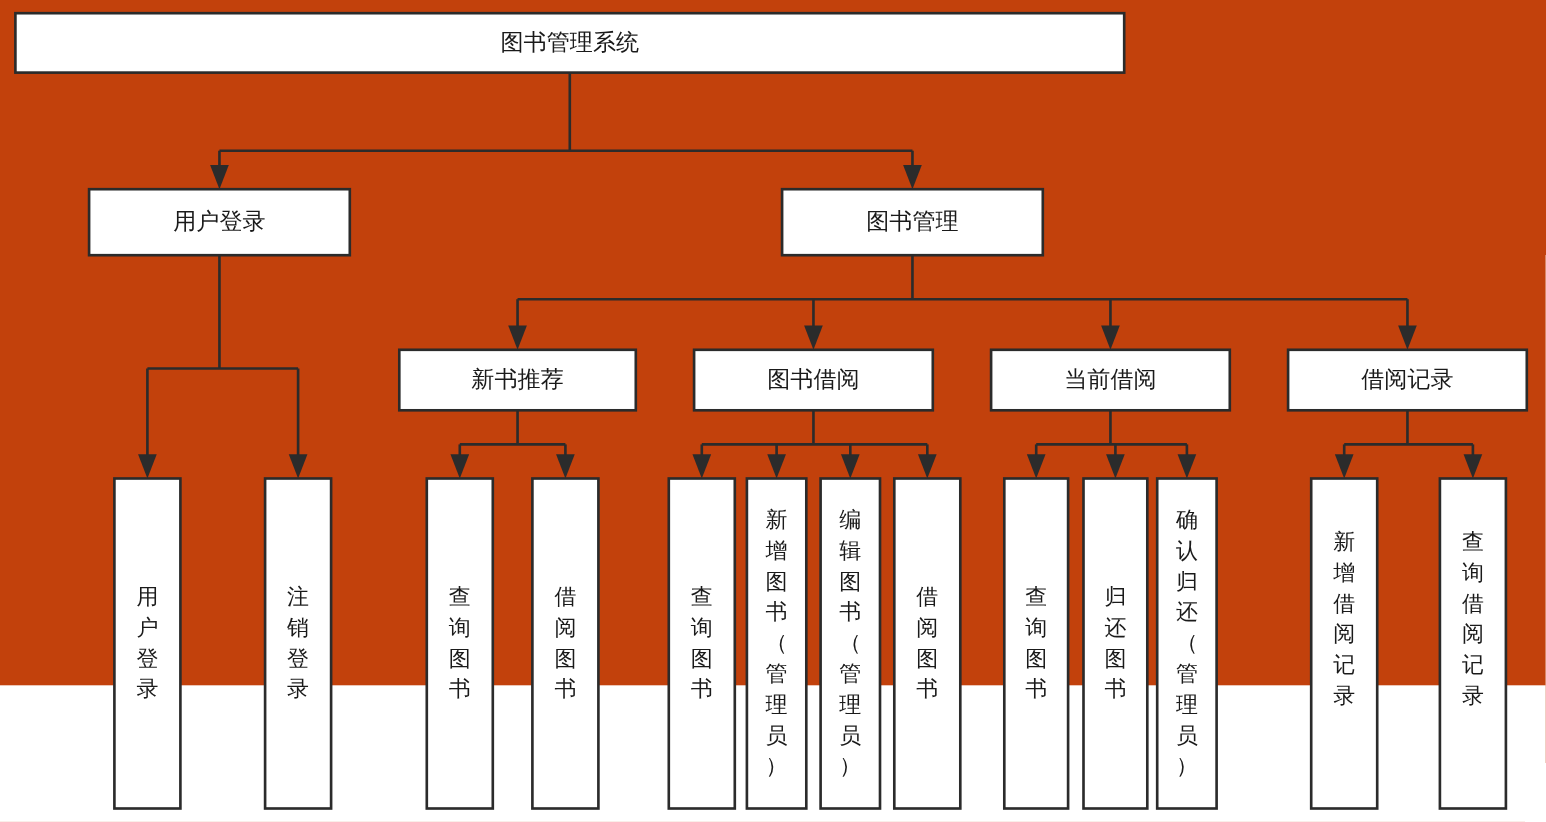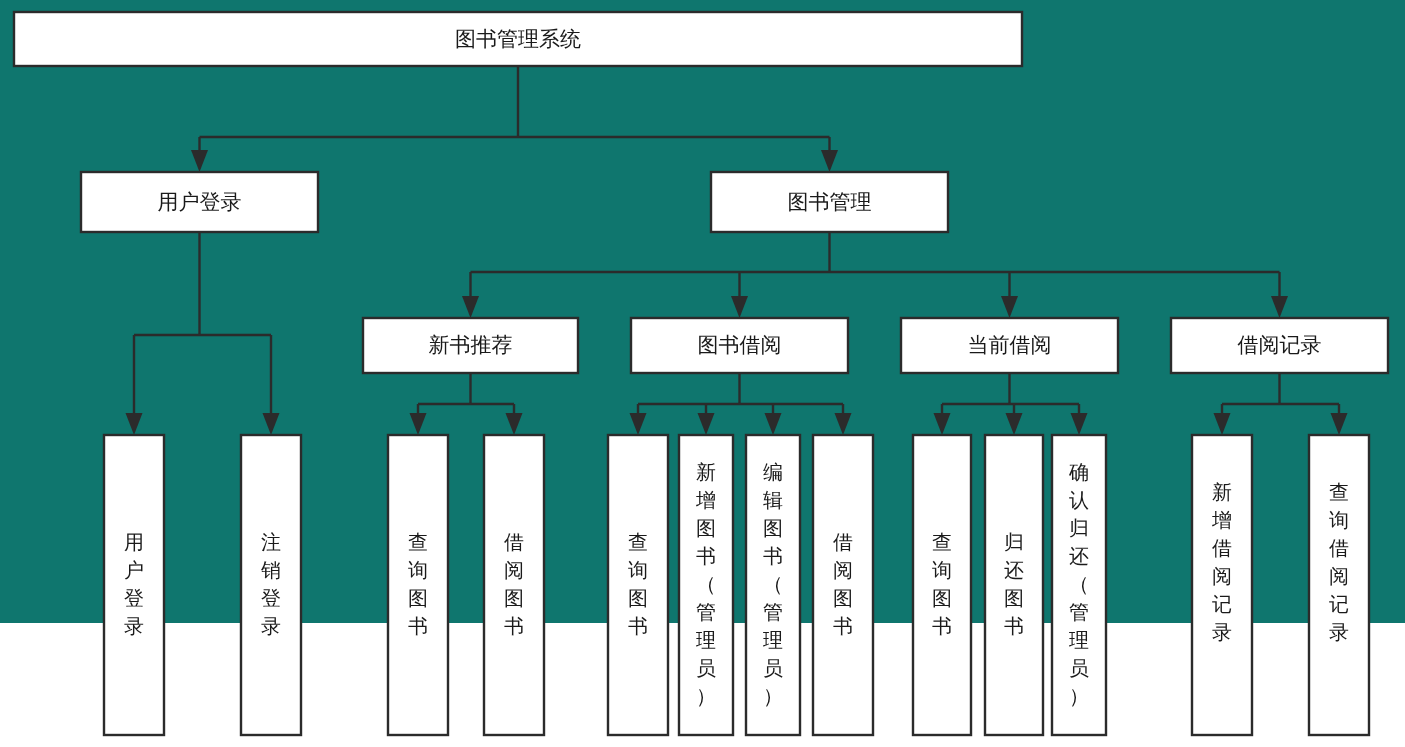--- a/index.html
+++ b/index.html
@@ -11,21 +11,21 @@
     width: 1405px;
     height: 747px;
     font-family: "Liberation Sans", "DejaVu Sans", sans-serif;
     overflow: hidden;
     position: relative;
   }
   #diagram-root {
     position: relative;
     width: 1405px;
     height: 623px;
-    background: #0f766e;
+    background: #c2410c;
   }
   svg#tree-svg {
     position: absolute;
     left: 0;
     top: 0;
     width: 1405px;
     height: 747px;
     display: block;
   }
   .node-box {

